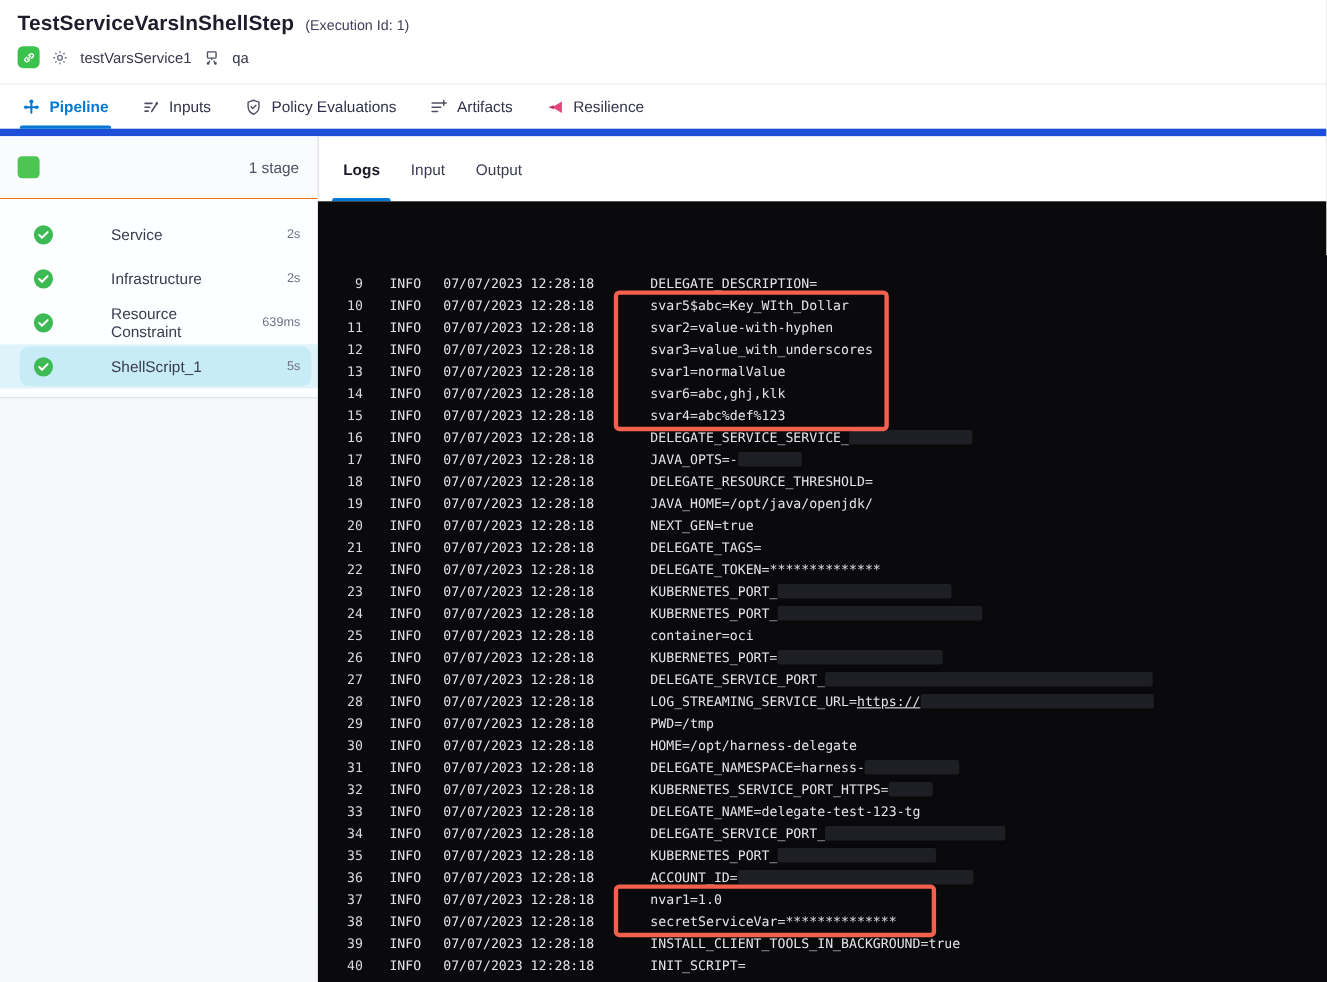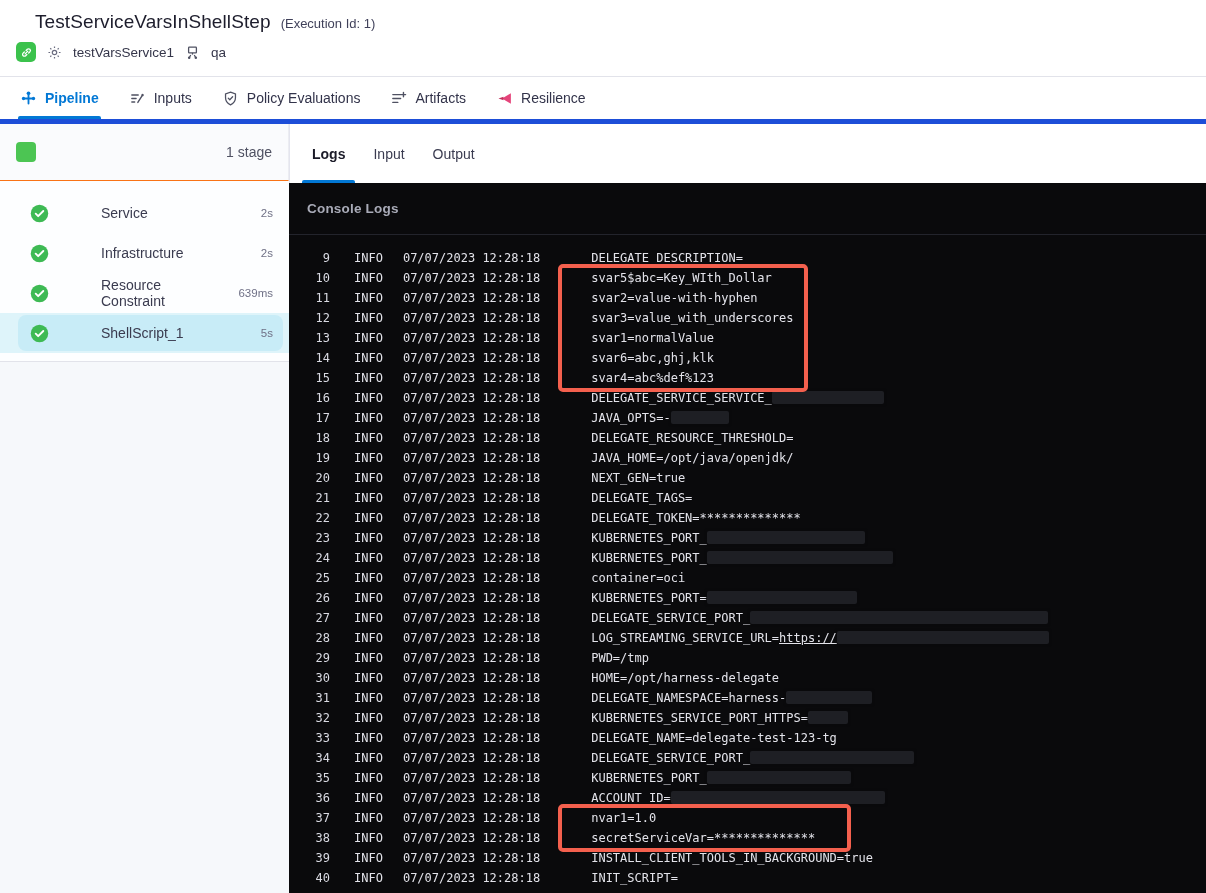--- a/index.html
+++ b/index.html
@@ -4,31 +4,31 @@
 <style>
   * { margin:0; padding:0; box-sizing:border-box; }
   html,body { background:#ffffff; }
   .app { position:relative; width:1206px; height:893px; background:#fff; overflow:hidden;
          font-family:"Liberation Sans", sans-serif; }
 
   
   .hdr { position:absolute; left:0; top:0; width:100%; height:77px; background:#fff;
          border-bottom:1px solid #e2e3ea; }
   .title-row { display:flex; align-items:baseline; gap:10px; padding:11px 0 0 16px; }
-  .page-title { font-size:19px; font-weight:normal; color:#1d1d2c; letter-spacing:.1px;margin-left:19px; }
+  .page-title { font-size:19px; font-weight:bold; color:#1d1d2c; letter-spacing:.1px; }
   .exec-id { font-size:13px; color:#40415a; }
   .meta-row { display:flex; align-items:center; gap:10px; padding:9px 0 0 16px; }
   .svcbadge { width:20px; height:20px; border-radius:5px; background:#3bc24c;
               display:flex; align-items:center; justify-content:center; }
   .meta-txt { font-size:13.5px; color:#35364a; }
   .micon { display:flex; align-items:center; }
 
   
   .navbar { position:absolute; left:0; top:77px; width:100%; height:47px; background:#fff;
-            border-bottom:5px solid #1d4ed8; display:flex; align-items:stretch; gap:30px;
+            border-bottom:7px solid #1d4ed8; display:flex; align-items:stretch; gap:30px;
             padding-left:20px; }
   .ntab { display:flex; align-items:center; gap:8px; position:relative; cursor:pointer; }
   .ntab .nlabel { font-size:14px; color:#32334a; }
   .ntab.active .nlabel { color:#0278d5; font-weight:bold; }
   .ntab.active::after { content:""; position:absolute; left:-2px; right:-2px; bottom:0;
                         height:3px; background:#0278d5; border-radius:2px 2px 0 0; }
   .nicon { display:flex; align-items:center; }
 
   
   .sidebar { position:absolute; left:0; top:124px; width:289px; height:769px; background:#f6f8fb; }
@@ -228,23 +228,20 @@
           <span>Logs</span>
         </div>
         <div class="ltab">
           <span>Input</span>
         </div>
         <div class="ltab">
           <span>Output</span>
         </div>
       </div>
     <div class="console">
-      <div class="console-hd">
-        <span class="console-title">Console Logs</span>
-      </div>
       <div class="console-body" id="console-body">
           <div class="lline"><span class="lnum">9</span><span class="llevel">INFO</span><span class="ltime">07/07/2023 12:28:18</span><span class="lmsg"><span>DELEGATE_DESCRIPTION=</span></span></div>
           <div class="lline"><span class="lnum">10</span><span class="llevel">INFO</span><span class="ltime">07/07/2023 12:28:18</span><span class="lmsg"><span>svar5$abc=Key_WIth_Dollar</span></span></div>
           <div class="lline"><span class="lnum">11</span><span class="llevel">INFO</span><span class="ltime">07/07/2023 12:28:18</span><span class="lmsg"><span>svar2=value-with-hyphen</span></span></div>
           <div class="lline"><span class="lnum">12</span><span class="llevel">INFO</span><span class="ltime">07/07/2023 12:28:18</span><span class="lmsg"><span>svar3=value_with_underscores</span></span></div>
           <div class="lline"><span class="lnum">13</span><span class="llevel">INFO</span><span class="ltime">07/07/2023 12:28:18</span><span class="lmsg"><span>svar1=normalValue</span></span></div>
           <div class="lline"><span class="lnum">14</span><span class="llevel">INFO</span><span class="ltime">07/07/2023 12:28:18</span><span class="lmsg"><span>svar6=abc,ghj,klk</span></span></div>
           <div class="lline"><span class="lnum">15</span><span class="llevel">INFO</span><span class="ltime">07/07/2023 12:28:18</span><span class="lmsg"><span>svar4=abc%def%123</span></span></div>
           <div class="lline"><span class="lnum">16</span><span class="llevel">INFO</span><span class="ltime">07/07/2023 12:28:18</span><span class="lmsg"><span>DELEGATE_SERVICE_SERVICE_</span><span class="redact" style="width:112px"></span></span></div>
           <div class="lline"><span class="lnum">17</span><span class="llevel">INFO</span><span class="ltime">07/07/2023 12:28:18</span><span class="lmsg"><span>JAVA_OPTS=-</span><span class="redact" style="width:58px"></span></span></div>

